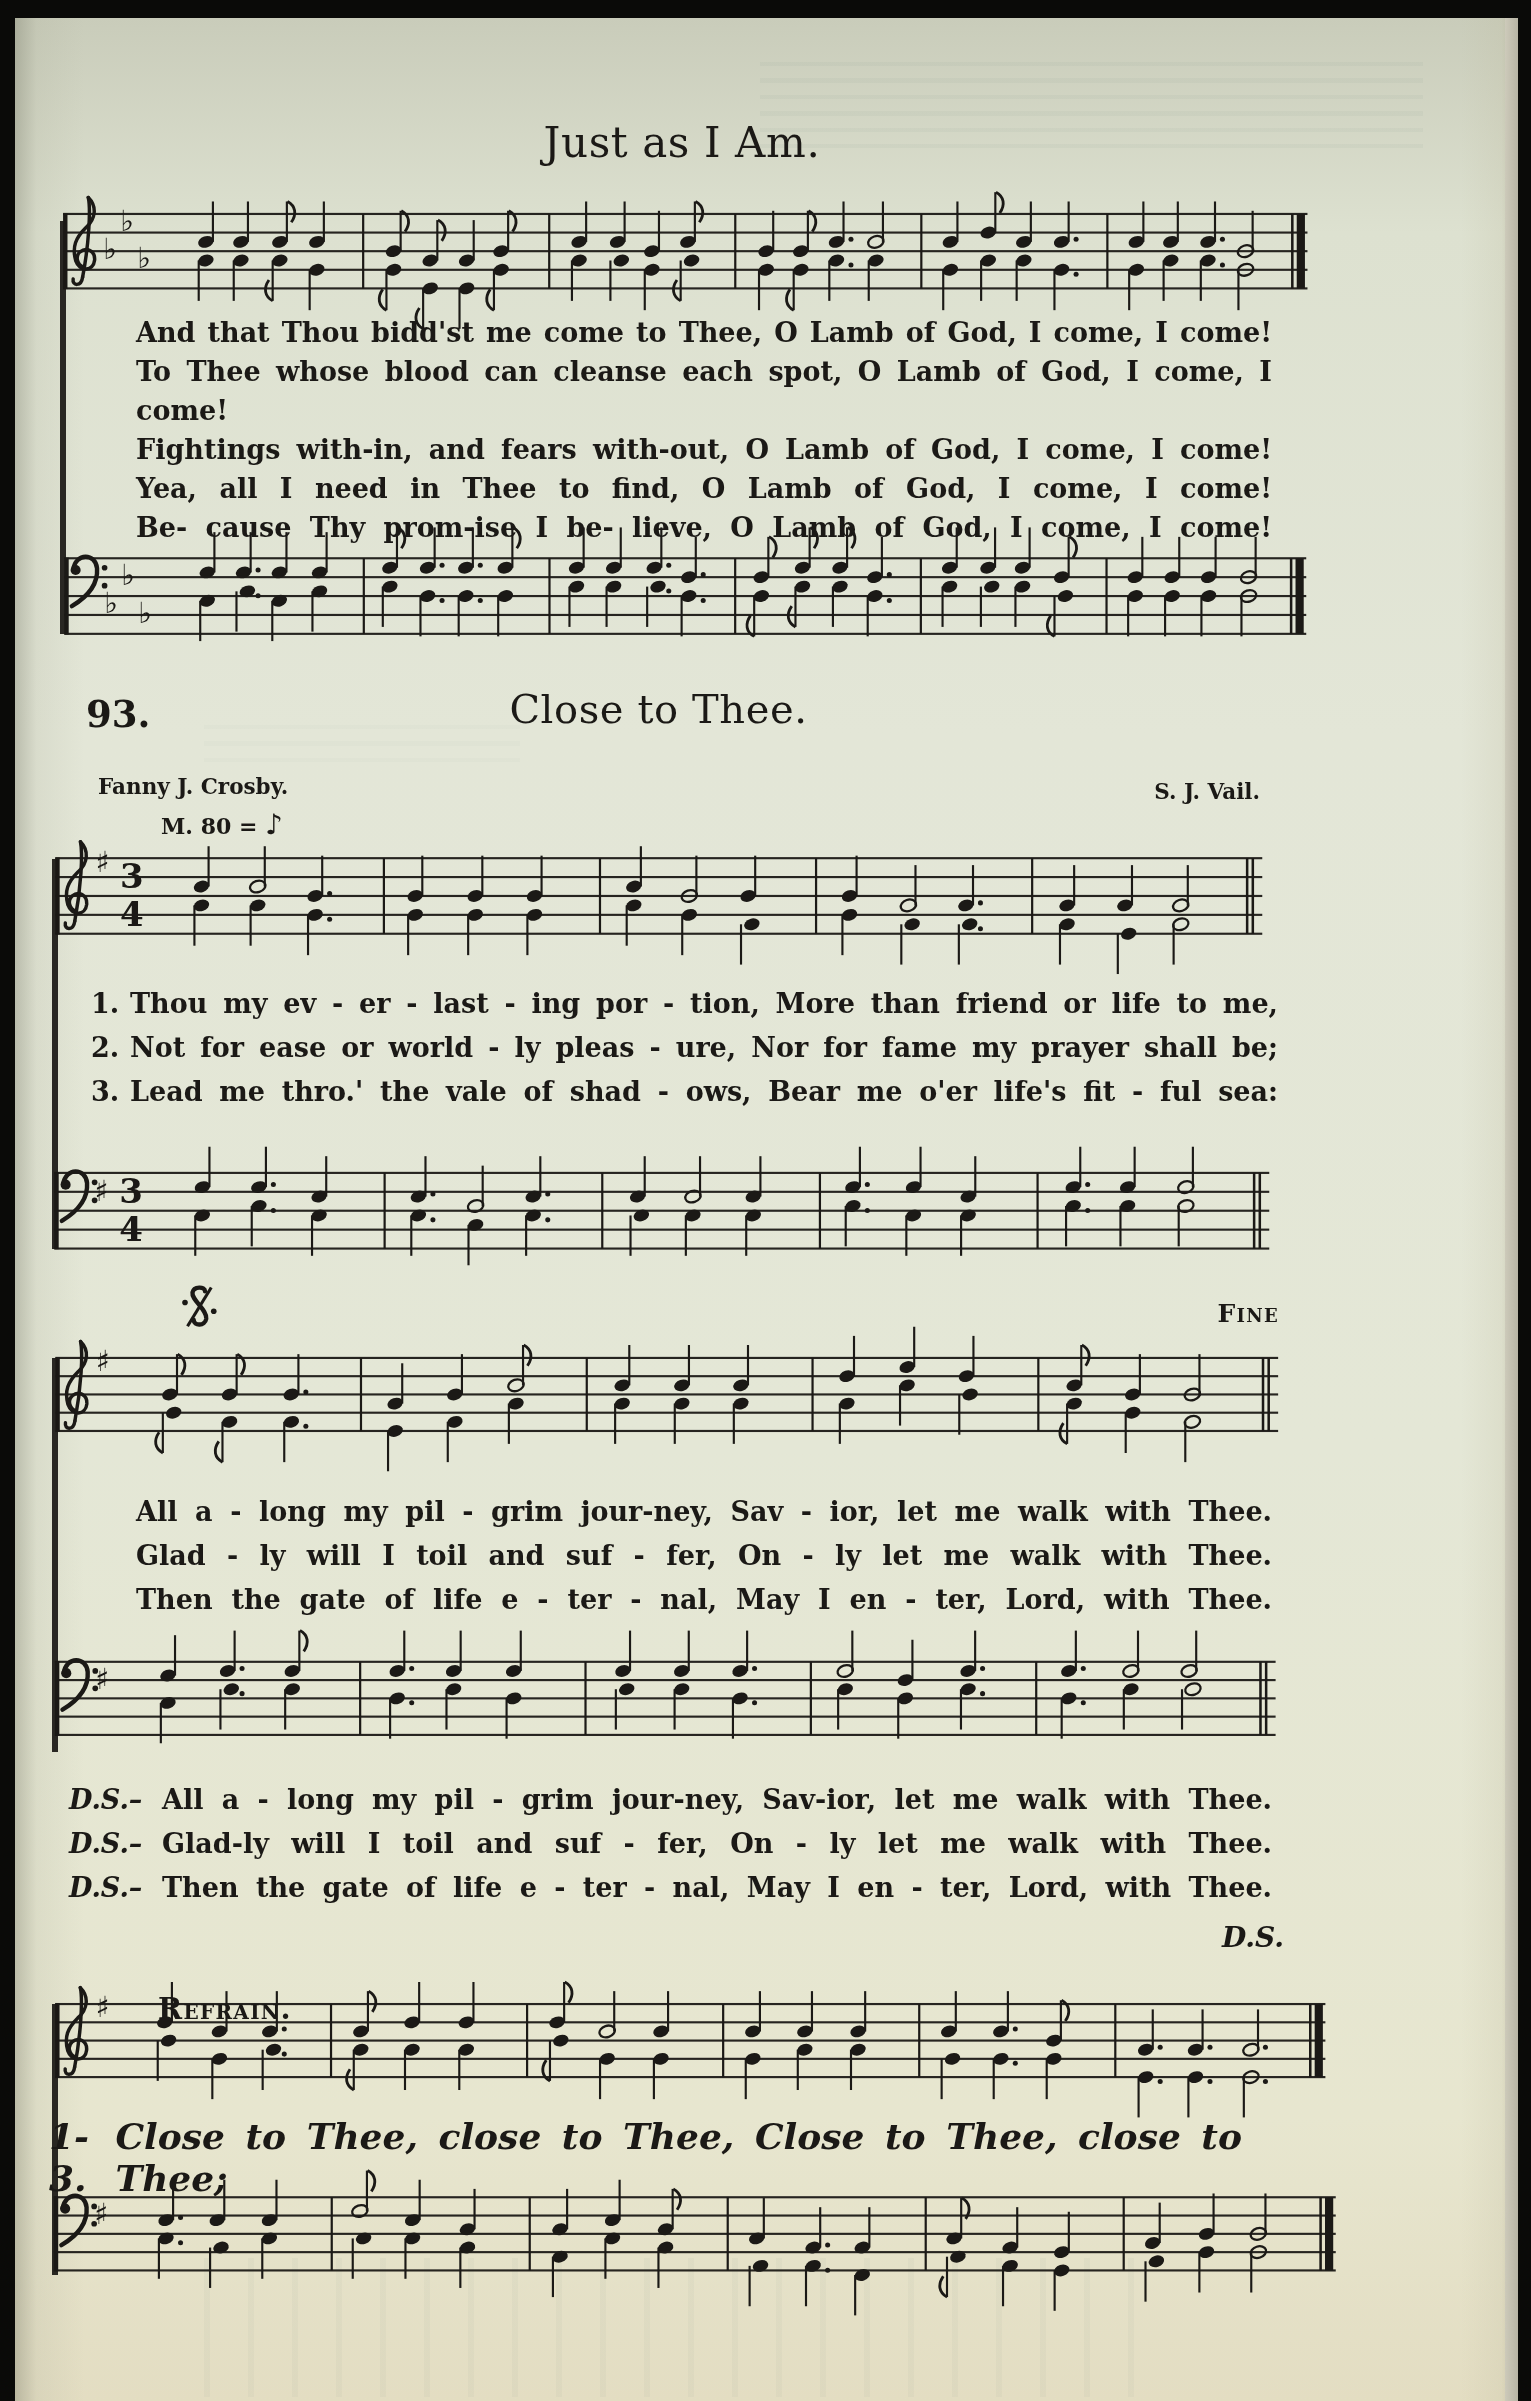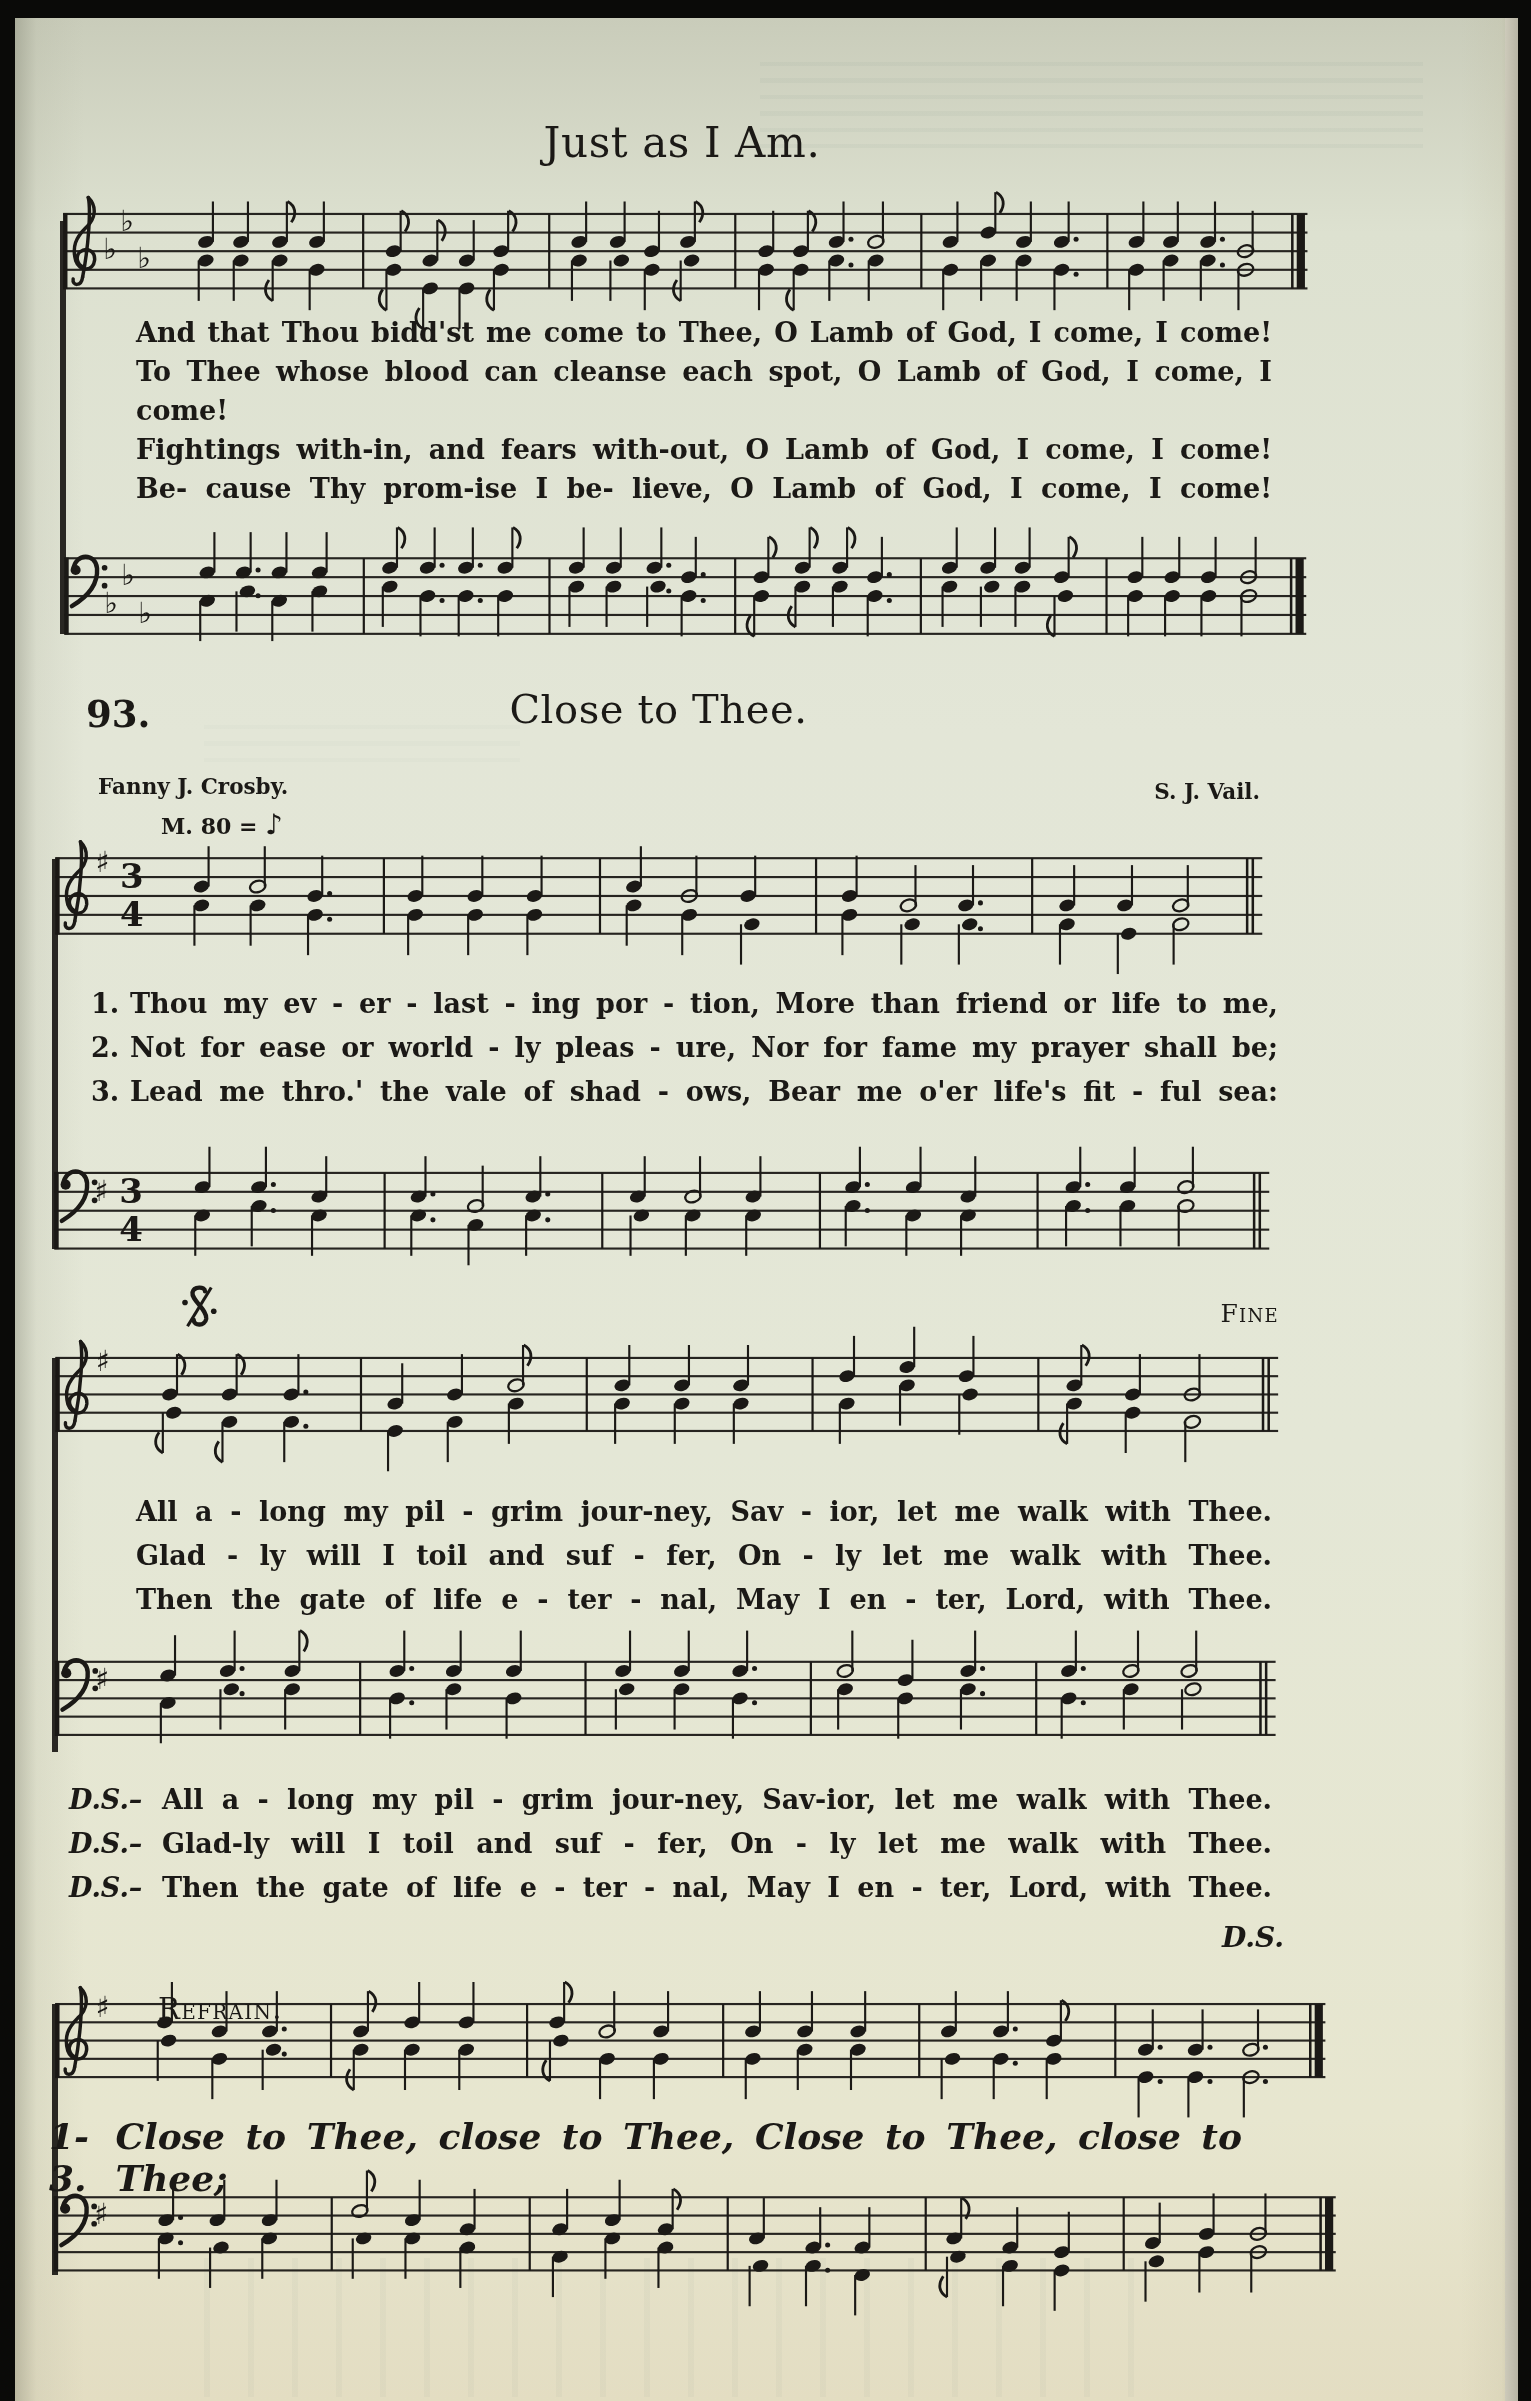--- a/index.html
+++ b/index.html
@@ -9,21 +9,21 @@
   #page{position:absolute;left:15px;top:17.7px;width:1503px;height:2384px;
         background:
           linear-gradient(90deg, rgba(120,122,104,.38) 0px, rgba(170,172,152,.18) 21.5px, rgba(0,0,0,0) 69px),
           linear-gradient(270deg, rgba(164,158,128,.45) 0px, rgba(190,186,158,.2) 16.4px, rgba(0,0,0,0) 57px),
           linear-gradient(180deg, #c9ccba 0%, #dde1d0 9%, #e3e6d7 30%, #e4e7d6 60%, #e7e6cf 88%, #e3ddc2 100%);
         color:#1b1916;}
   .abs{position:absolute;}
   .jline{text-align:justify;text-align-last:justify;white-space:nowrap0;}
   .bold{font-weight:700;}
   .title{font-weight:400;letter-spacing:0.6px;}
-  .sc{font-variant:small-caps;font-weight:400;}
+  .sc{font-variant:small-caps;font-weight:700;}
   .ital{font-style:italic;font-weight:700;}
   .vnum{display:inline-block;font-weight:700;}
   .row{display:flex;align-items:baseline;}
   .grow{flex:1 1 auto;}
   svg.staff{position:absolute;overflow:visible;}
   .connector{position:absolute;width:5.7px;background:#1b1916;opacity:.93;}
   .ghost{position:absolute;opacity:.10;pointer-events:none;
          background:repeating-linear-gradient(180deg, rgba(90,120,110,.55) 0 4.4px, transparent 4.4px 16.4px);}
   .streaks{position:absolute;opacity:.08;pointer-events:none;
          background:repeating-linear-gradient(90deg, rgba(70,100,95,.5) 0 5.7px, transparent 5.7px 44px);}
@@ -180,20 +180,21 @@
         <rect x="1889.4182156042752" y="90" width="3.4" height="64" fill="#1b1916"></rect>
         <rect x="1866.9182156042752" y="183.5" width="3.4" height="64" fill="#1b1916"></rect>
       </svg>
 
     <div class="connector" style="left:45px;top:203px;height:413px;"></div>
 
     <div class="abs" style="left:121px;top:295px;width:1136px;font-size:27px;font-weight:700;line-height:39px;">
       <div class="jline">And that Thou bidd'st me come to Thee, O Lamb of God, I come, I come!</div>
       <div class="jline">To Thee whose blood can cleanse each spot, O Lamb of God, I come, I come!</div>
       <div class="jline">Fightings with-in, and fears with-out, O Lamb of God, I come, I come!</div>
+      <div class="jline">Yea, all I need in Thee to find, O Lamb of God, I come, I come!</div>
       <div class="jline">Be- cause Thy prom-ise I be- lieve, O Lamb of God, I come, I come!</div>
     </div>
 
     <svg id="s2" class="staff" style="left:44px;top:505px;" width="1250" height="148" viewBox="0 0 1980 235">
         <rect x="6" y="54.3" width="1972" height="3.4" fill="#1b1916" opacity="0.95"></rect>
         <rect x="6" y="84.3" width="1972" height="3.4" fill="#1b1916" opacity="0.95"></rect>
         <rect x="6" y="114.3" width="1972" height="3.4" fill="#1b1916" opacity="0.95"></rect>
         <rect x="6" y="144.3" width="1972" height="3.4" fill="#1b1916" opacity="0.95"></rect>
         <rect x="6" y="174.3" width="1972" height="3.4" fill="#1b1916" opacity="0.95"></rect>
         <rect x="6" y="55" width="7" height="122" fill="#1b1916"></rect>

